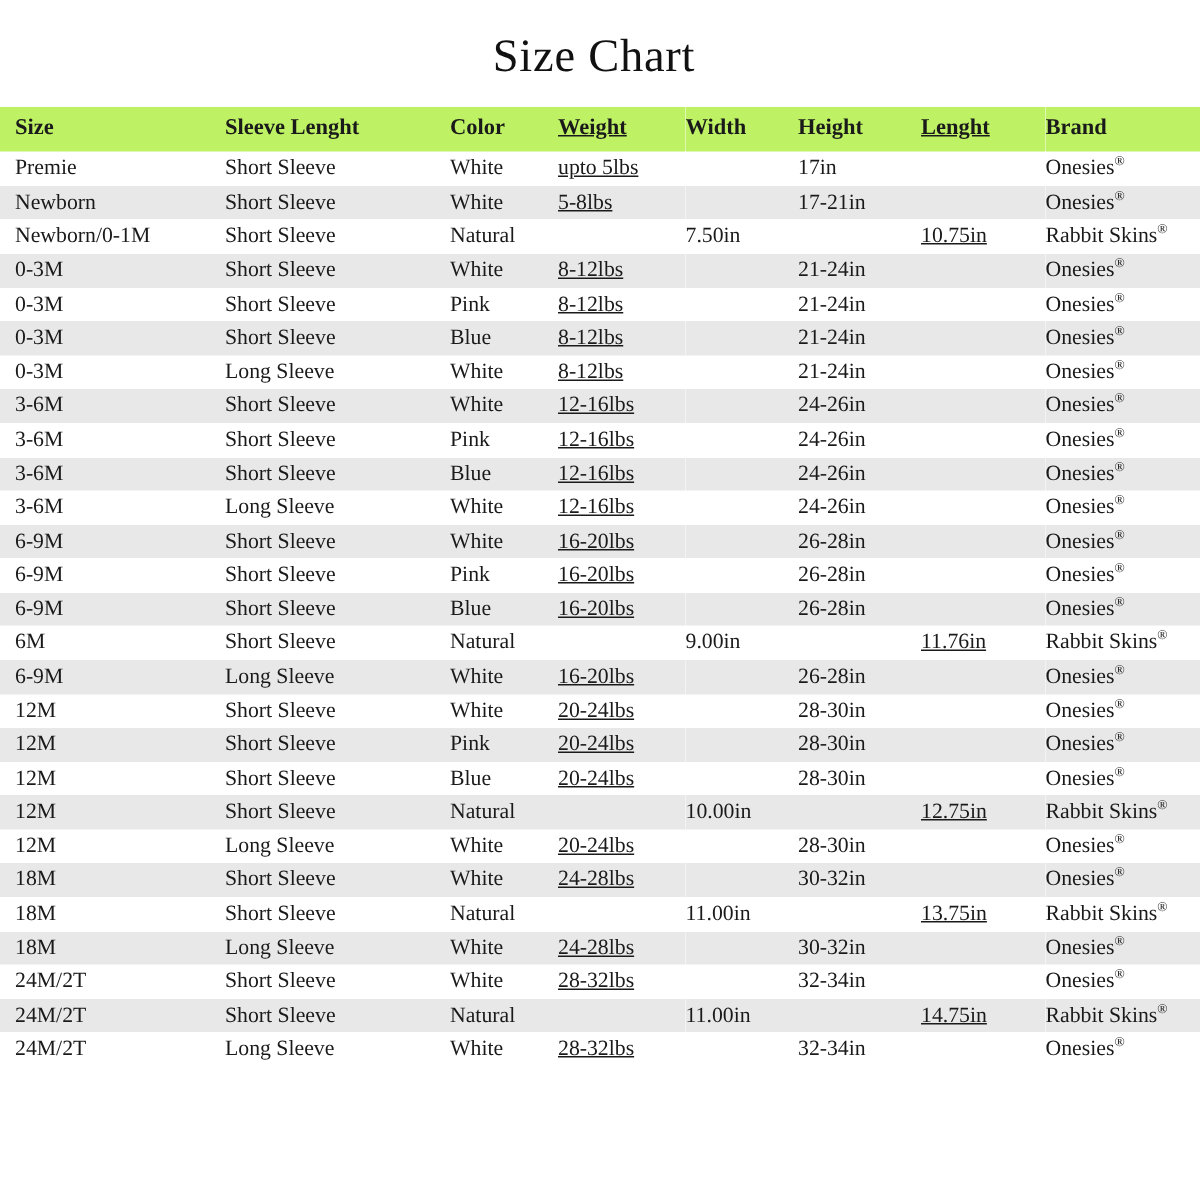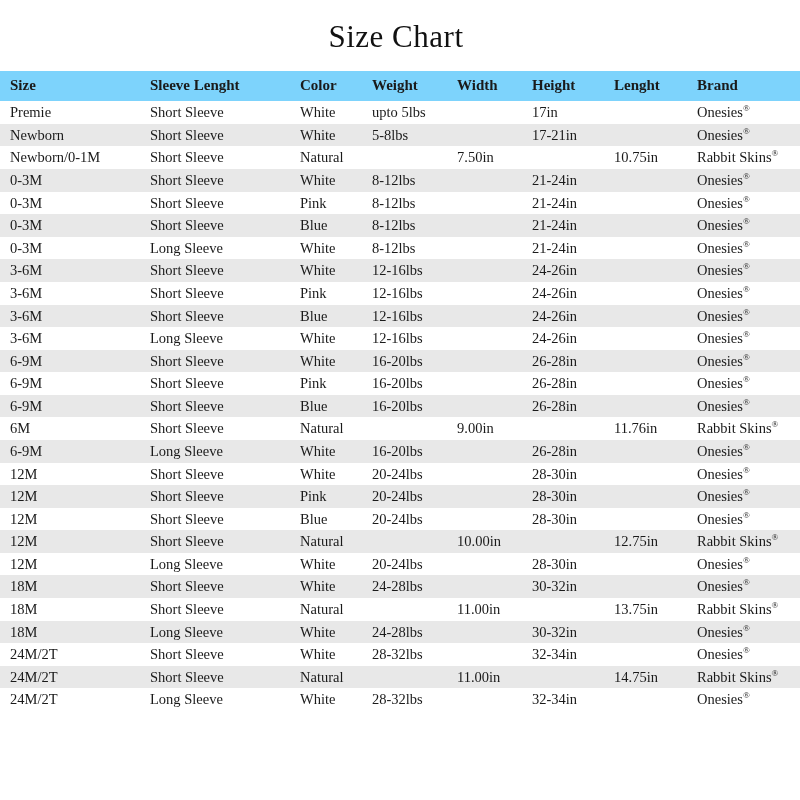--- a/index.html
+++ b/index.html
@@ -42,38 +42,38 @@
     padding: 1px 0 1px 0;
     font-weight: 400;
     line-height: 1.42;
     white-space: nowrap;
     overflow: hidden;
     vertical-align: baseline;
   }
   table.size-table thead th {
     font-weight: 700;
     font-size: 15px;
-    background: #7dd3fc;
+    background: #bef264;
     padding-top: 4px;
     padding-bottom: 5px;
   }
   tbody tr.row-odd td {
     background: #e8e8e8;
   }
   tbody tr.row-even td {
     background: #ffffff;
   }
   
   .col-size    { width: 140px; padding-left: 10px !important; }
   .col-sleeve  { width: 150px; font-family: Liberation Serif, serif; }
   .col-color   { width: 72px; }
-  .col-weight  { width: 85px; }
+  .col-weight  { width: 85px; text-decoration: underline; }
   .col-width   { width: 75px; }
   .col-height  { width: 82px; }
-  .col-lenght  { width: 83px; }
+  .col-lenght  { width: 83px; text-decoration: underline; }
   .col-brand   { width: 113px; }
   sup.reg {
     font-size: 9px;
     vertical-align: super;
     line-height: 0;
   }
 </style>
 </head>
 <body>
 

